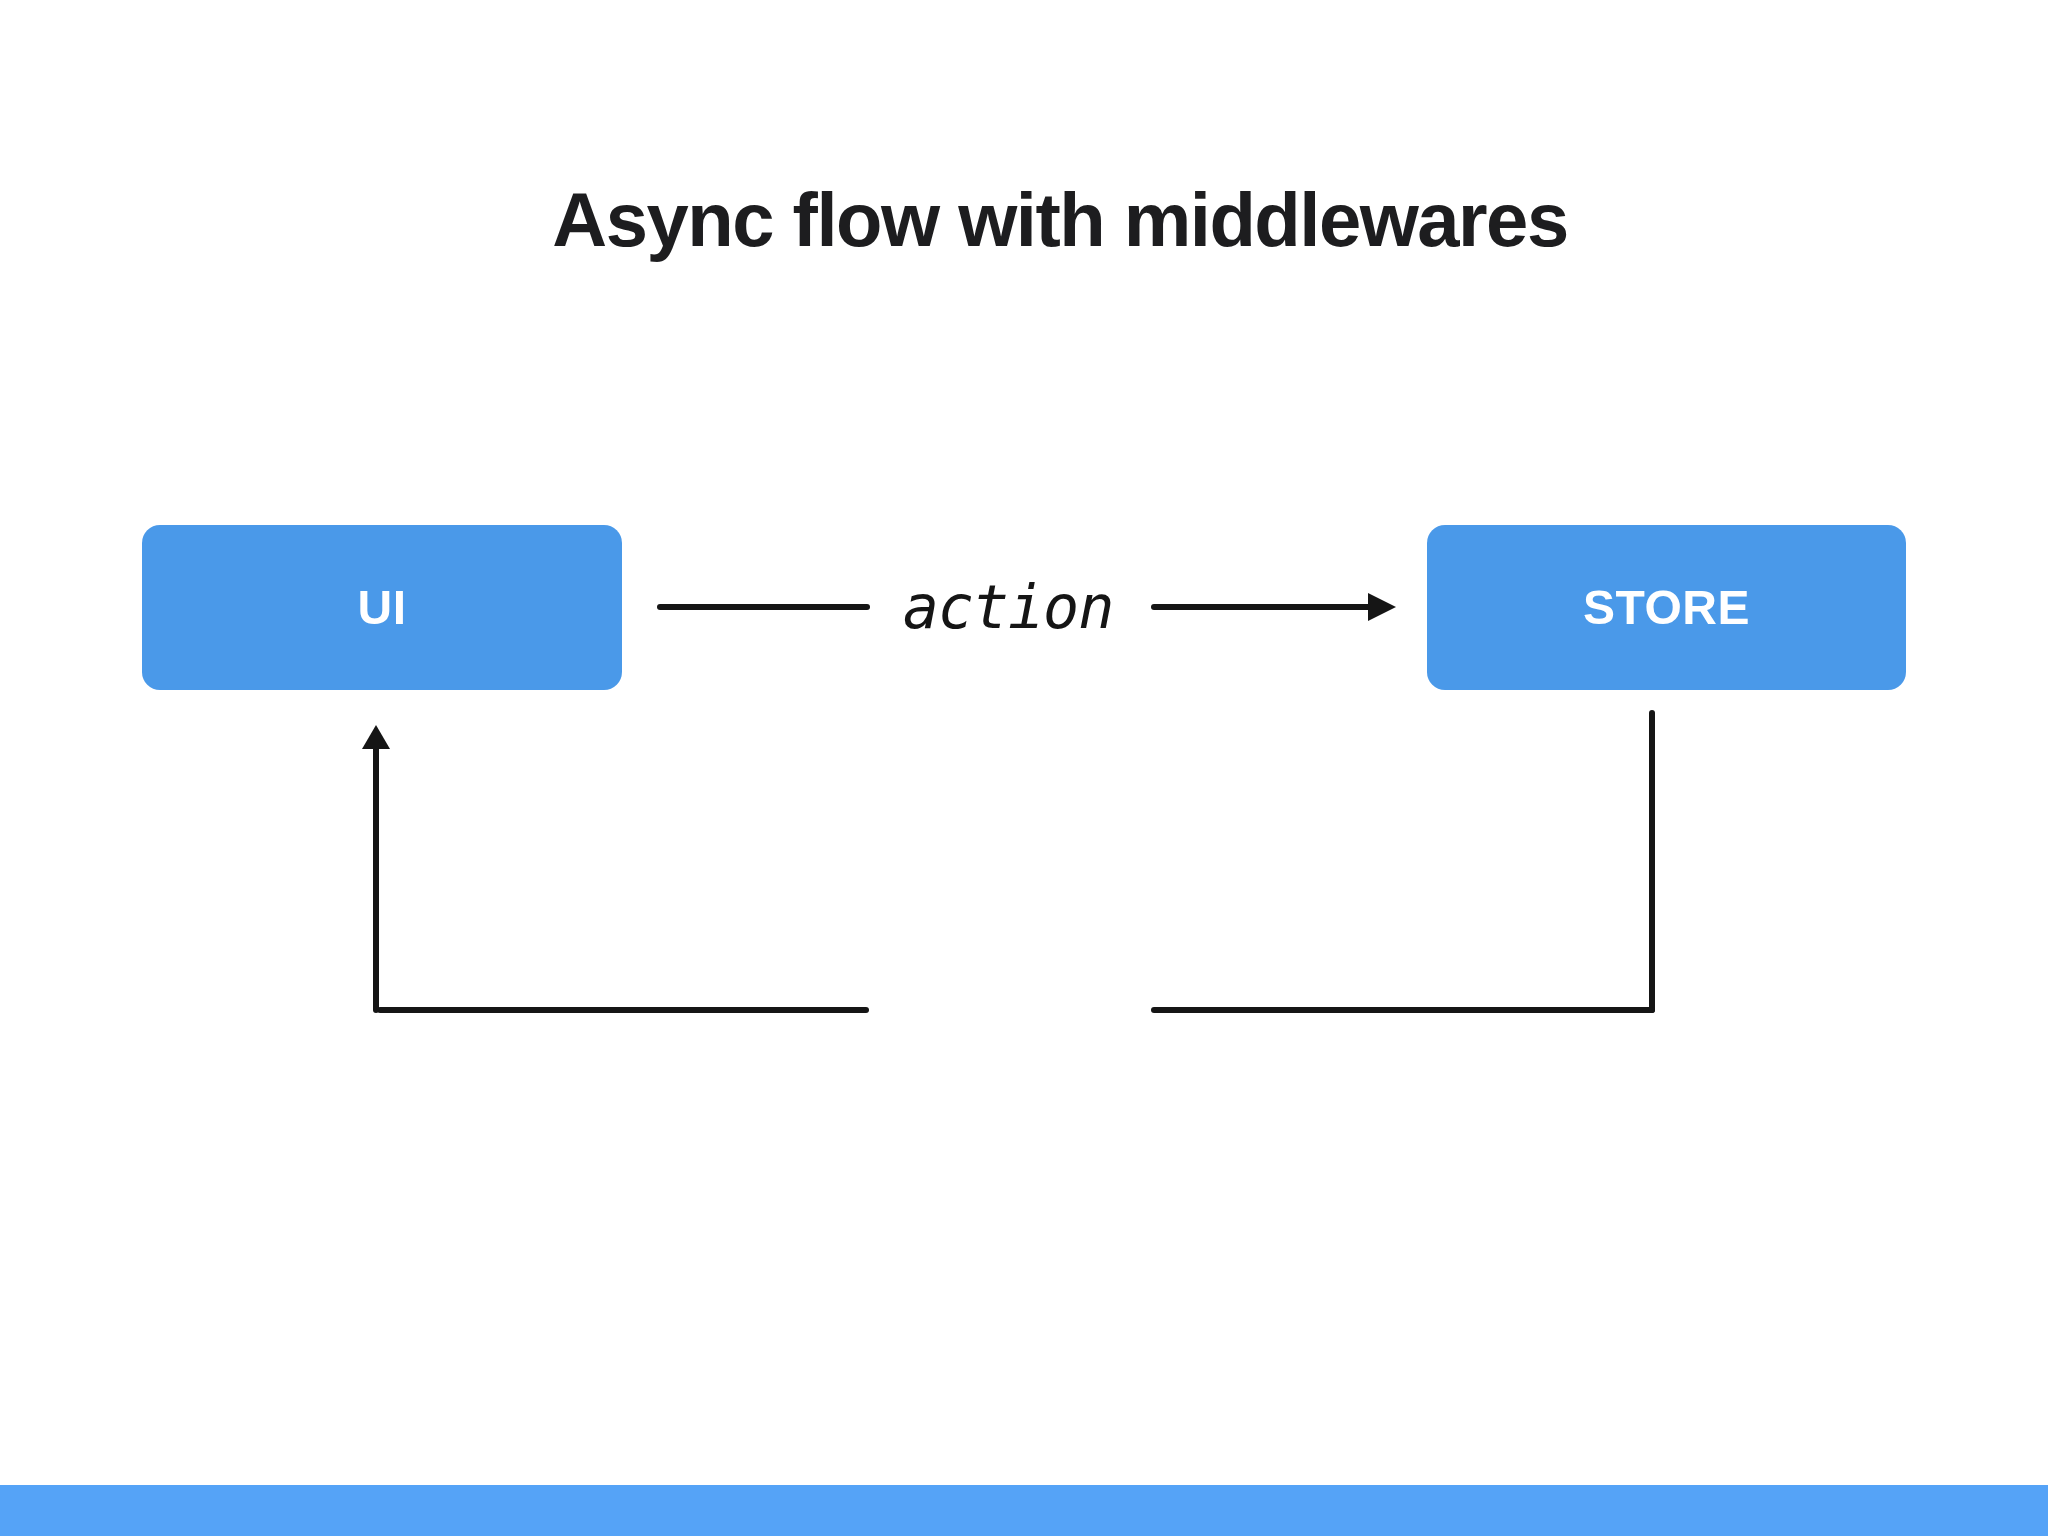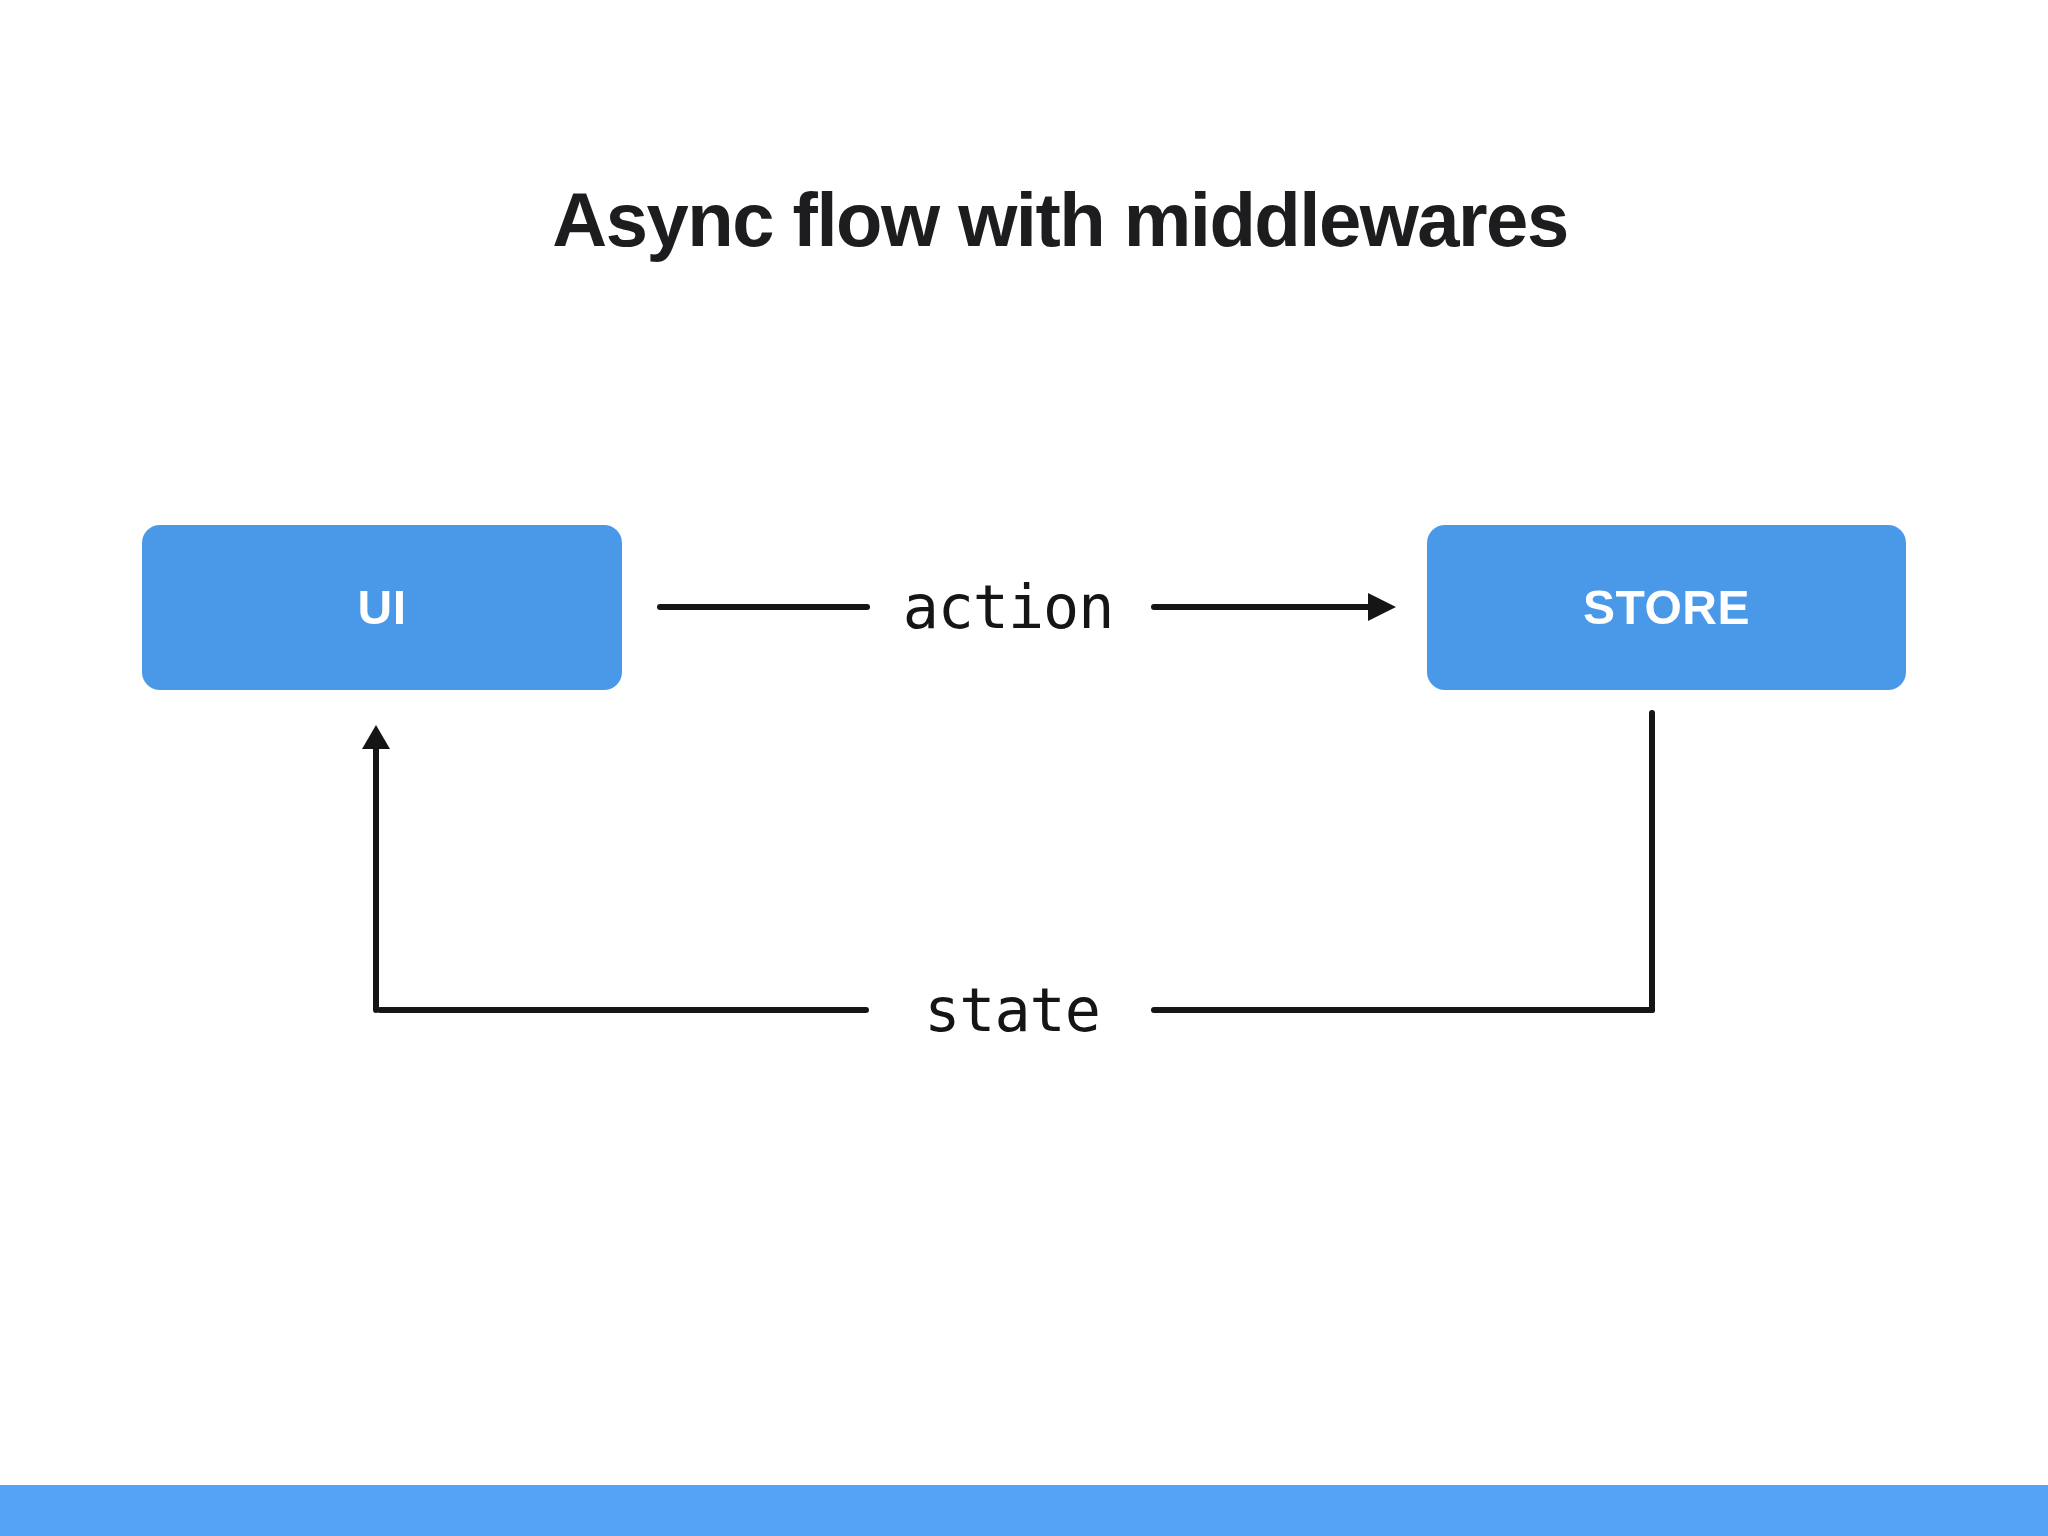--- a/index.html
+++ b/index.html
@@ -89,21 +89,21 @@
     position: absolute;
     width: 276px;
     text-align: center;
     font-family: "DejaVu Sans Mono", monospace;
     font-size: 60px;
     letter-spacing: -1px;
     color: var(--line, #151515);
     line-height: 72px;
     height: 72px;
   }
-  .action-label { left: 870px; top: 571px; }
+  .action-label { left: 870px; top: 571px; font-style: italic; }
   .state-label  { left: 874px; top: 974px; }
   .footer-bar {
     position: absolute;
     left: 0;
     top: 1485px;
     width: 2048px;
     height: 51px;
     background: var(--footer-bar, #55a3f7);
   }
 </style>
@@ -122,20 +122,19 @@
     <span class="node-label">STORE</span>
   </div>
 
   <div class="hline action-line-left"></div>
   <div class="edge-label action-label">action</div>
   <div class="hline action-line-right"></div>
   <div class="arrowhead arrow-right"></div>
 
   <div class="vline state-vline-right"></div>
   <div class="hline state-line-right"></div>
-  <div class="edge-label state-label">state</div>
   <div class="hline state-line-left"></div>
   <div class="vline state-vline-left"></div>
   <div class="arrowhead arrow-up"></div>
 
   <div class="footer-bar"></div>
 
 </div>
 
 </body></html>

